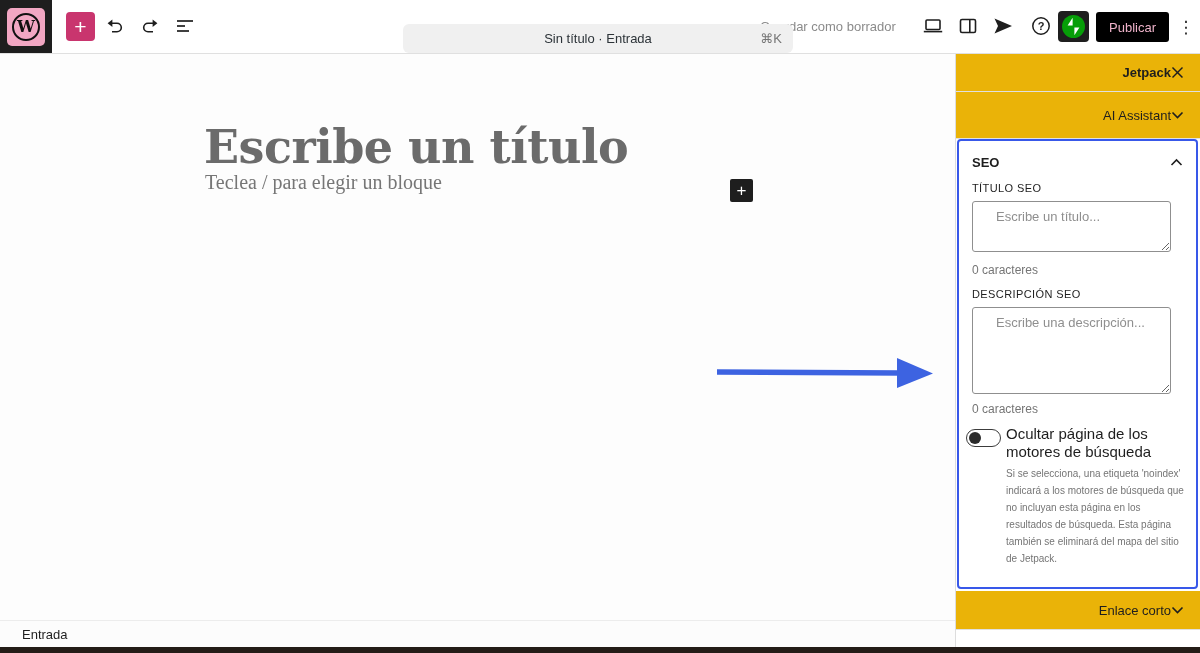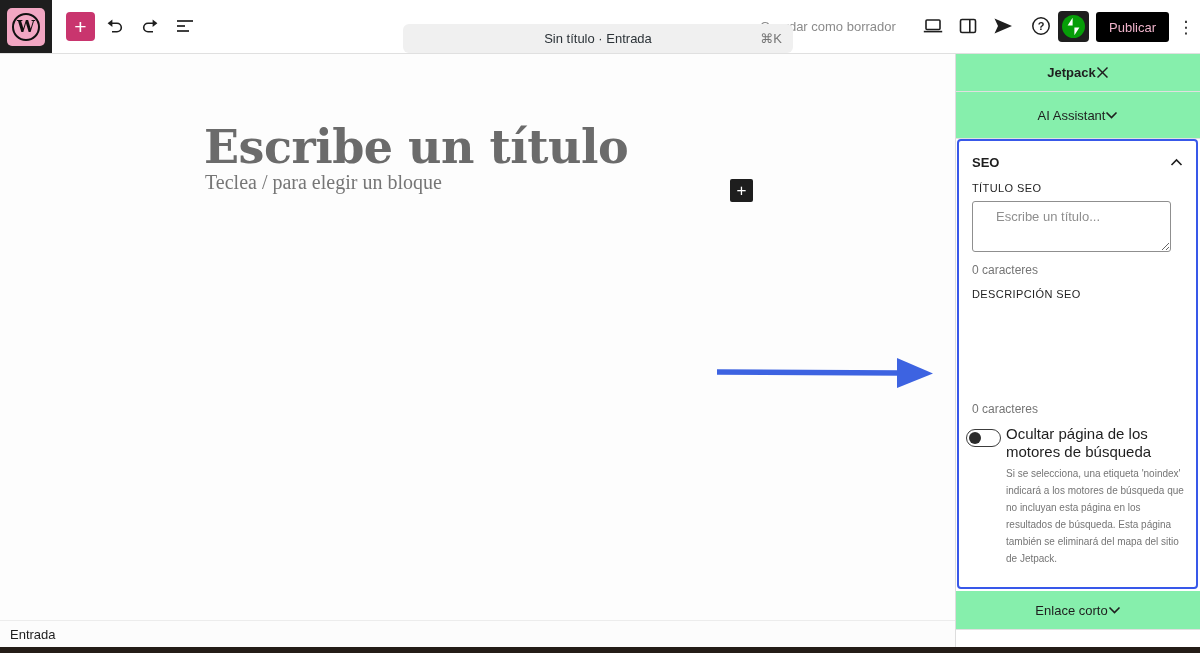--- a/index.html
+++ b/index.html
@@ -49,31 +49,31 @@
             font-family:"DejaVu Serif", serif; font-weight:800; font-size:46px;
             letter-spacing:-0.5px; color:#6b6b6b; cursor:text; }
   .block-hint { position:absolute; left:205px; top:117px;
             font-family:Liberation Serif, serif; font-size:20px; color:#767676; cursor:text; }
   .canvas-inserter { position:absolute; left:730px; top:125px; width:23px; height:23px;
             background:#1e1e1e; border:none; border-radius:2px; color:#fff;
             font-size:17px; line-height:21px; text-align:center; cursor:pointer; }
   .arrow-annotation { position:absolute; left:703px; top:299px; }
   .footer-bar { position:absolute; left:0; top:566px; width:955px; height:27px;
             background:#fcfcfc; border-top:1px solid #ececec; display:flex; align-items:center; }
-  .breadcrumb { margin-left:10px; font-size:13px; color:#1e1e1e; cursor:pointer; }
+  .breadcrumb { margin-left:22px; font-size:13px; color:#1e1e1e; cursor:pointer; }
 
   
   .bottom-strip { position:absolute; left:0; top:647px; width:1200px; height:6px;
             background:#241c17; }
 
   
   .sidebar { position:absolute; left:955px; top:54px; width:245px; height:593px;
             background:#fff; border-left:1px solid #ddd; }
   .sb-row { position:absolute; left:0; width:100%; display:flex; align-items:center;
-            justify-content:center; padding:0 16px; cursor:pointer; background:#86efac; }
+            justify-content:flex-end; padding:0 16px; cursor:pointer; background:#eab308; }
   .sb-header { top:0; height:38px; border-bottom:1px solid #e0e0e0; }
   .sb-header .sb-title { font-size:13px; font-weight:bold; color:#1e1e1e; }
   .sb-ai { top:38px; height:47px; border-bottom:1px solid #e0e0e0; }
   .sb-shortlink { top:537px; height:39px; border-bottom:1px solid #e0e0e0; }
   .sb-row-label { font-size:13px; color:#1e1e1e; }
   .icon-btn { background:none; border:none; padding:0; cursor:pointer; display:flex; }
 
   
   .seo-ring { position:absolute; left:1px; top:85px; width:241px; height:450px;
             border:2.5px solid #3858e9; border-radius:4px; background:#fff; }
@@ -227,20 +227,21 @@
             <polyline points="1.5,7 6.5,2 11.5,7"></polyline>
           </svg>
         </span>
       </div>
 
       <label class="field-label lbl-title">TÍTULO SEO</label>
       <textarea class="seo-ta ta-title" placeholder="Escribe un título..." style=""></textarea>
       <div class="counter cnt-title">0 caracteres</div>
 
       <label class="field-label lbl-desc">DESCRIPCIÓN SEO</label>
+      <textarea class="seo-ta ta-desc" placeholder="Escribe una descripción..." style=""></textarea>
       <div class="counter cnt-desc">0 caracteres</div>
 
       <div class="toggle">
         <div class="knob"></div>
       </div>
       <div class="toggle-label">Ocultar página de los motores de búsqueda</div>
       <p class="toggle-help">Si se selecciona, una etiqueta 'noindex' indicará a los motores de búsqueda que no incluyan esta página en los resultados de búsqueda. Esta página también se eliminará del mapa del sitio de Jetpack.</p>
     </section>
 
     <div class="sb-row sb-shortlink">

